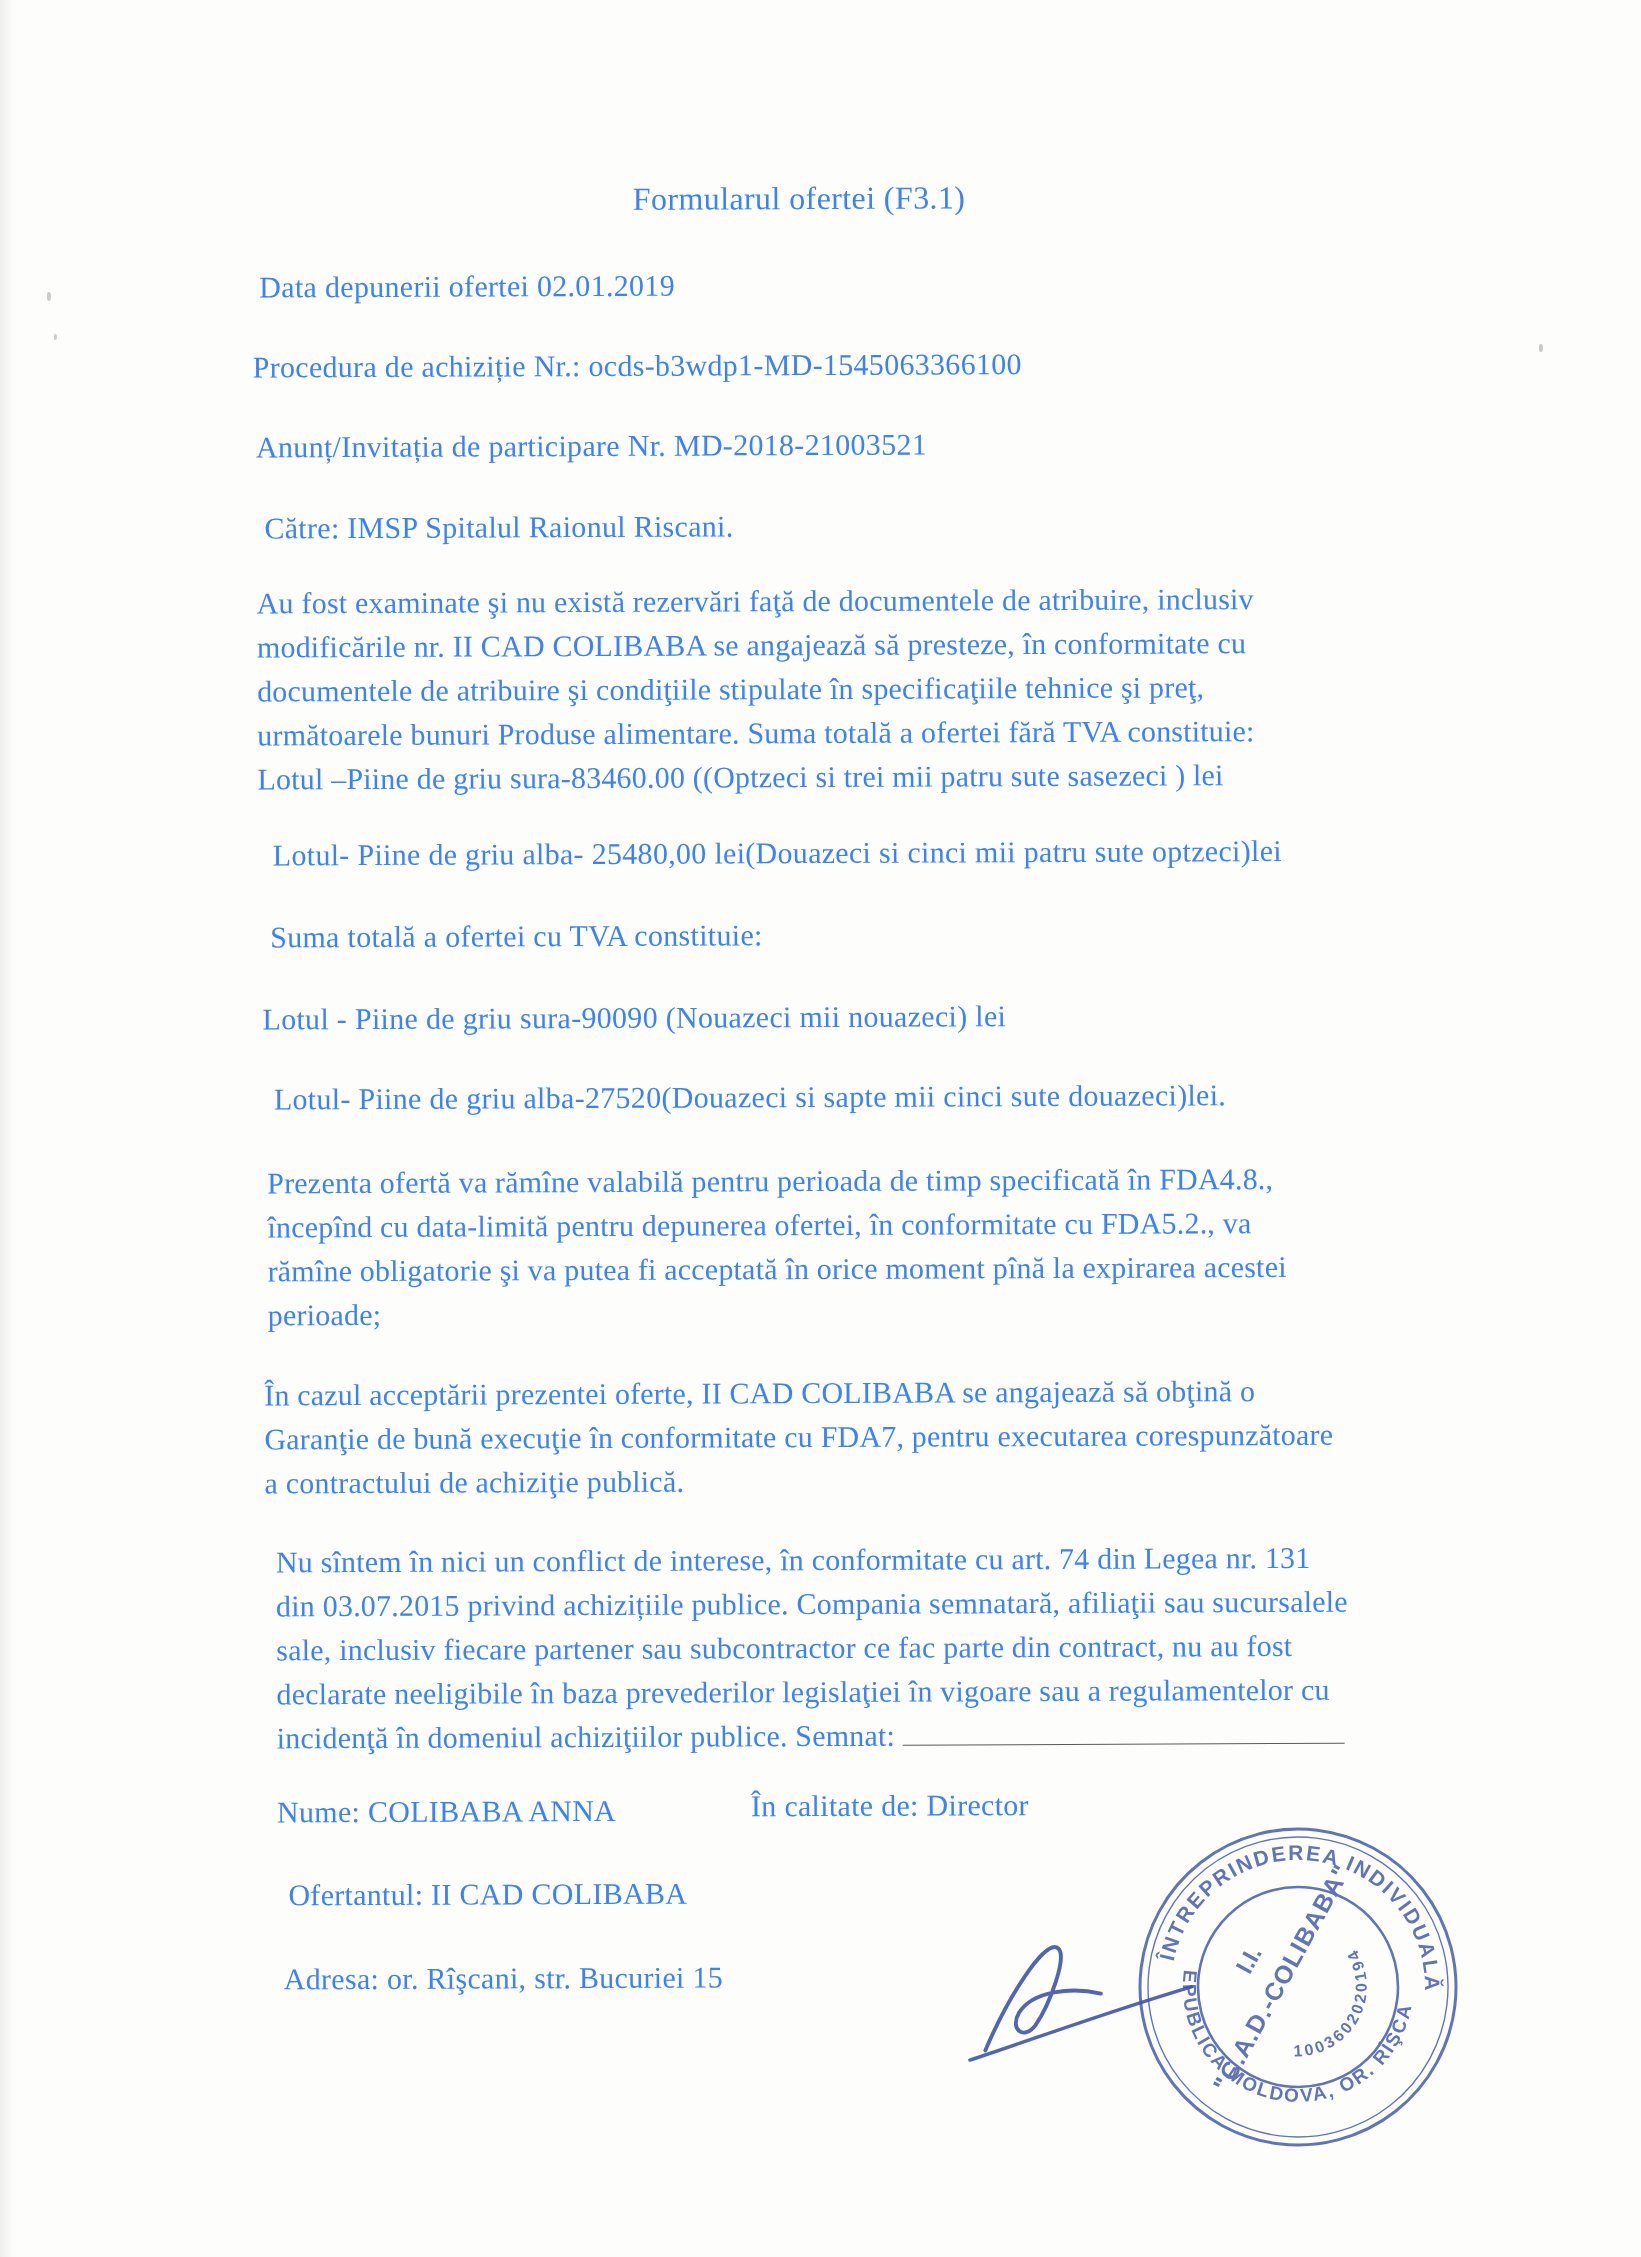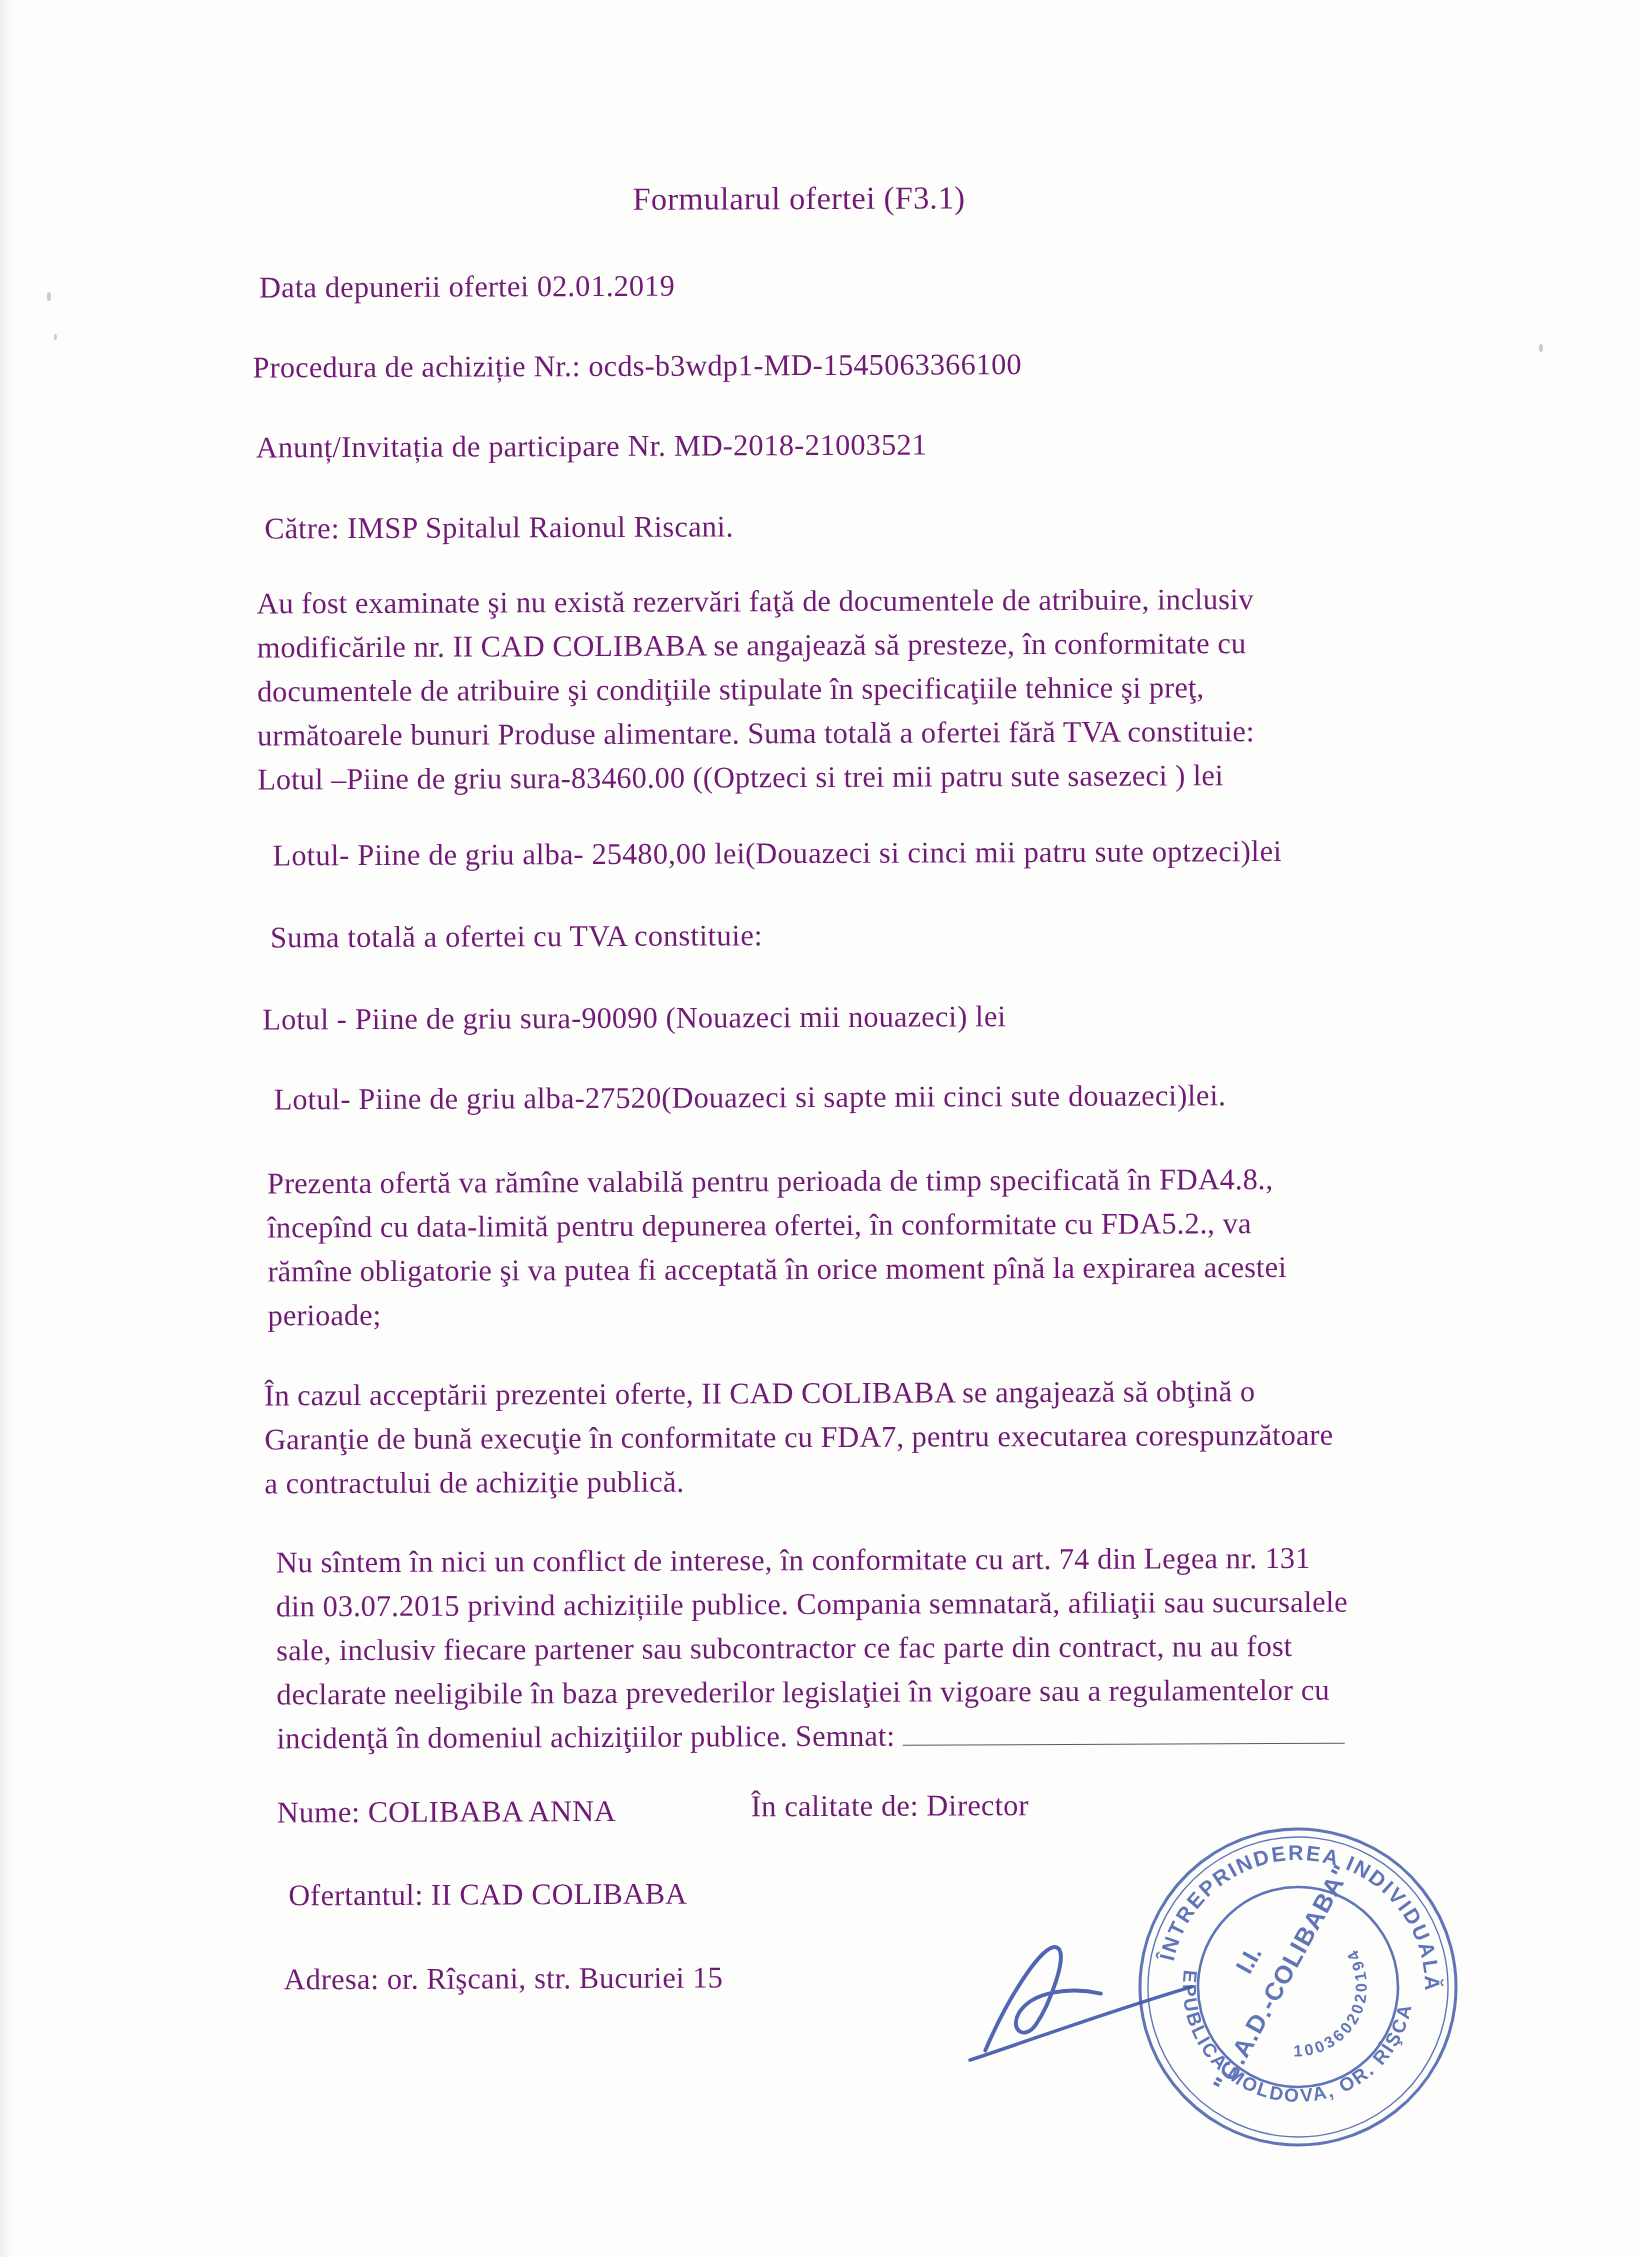--- a/index.html
+++ b/index.html
@@ -3,21 +3,21 @@
 <meta charset="utf-8">
 <style>
   html, body { margin: 0; padding: 0; background: #e8e8e6; }
   .page {
     position: relative;
     width: 1641px;
     height: 2257px;
     background: #fdfdfc;
     overflow: hidden;
     font-family: "Liberation Serif", "DejaVu Serif", serif;
-    color: #701a75;
+    color: #3b82f6;
   }
   .scan {
     position: absolute;
     inset: 0;
     transform: rotate(-0.25deg);
   }
   .abs { position: absolute; white-space: nowrap; }
   .t-line { font-size: 30px; letter-spacing: 0.3px; }
   .title { font-size: 32px; width: 1641px; text-align: center; letter-spacing: 0.4px; }
   .para .p-line { font-size: 30px; letter-spacing: 0.2px; line-height: 44px; white-space: nowrap; }

